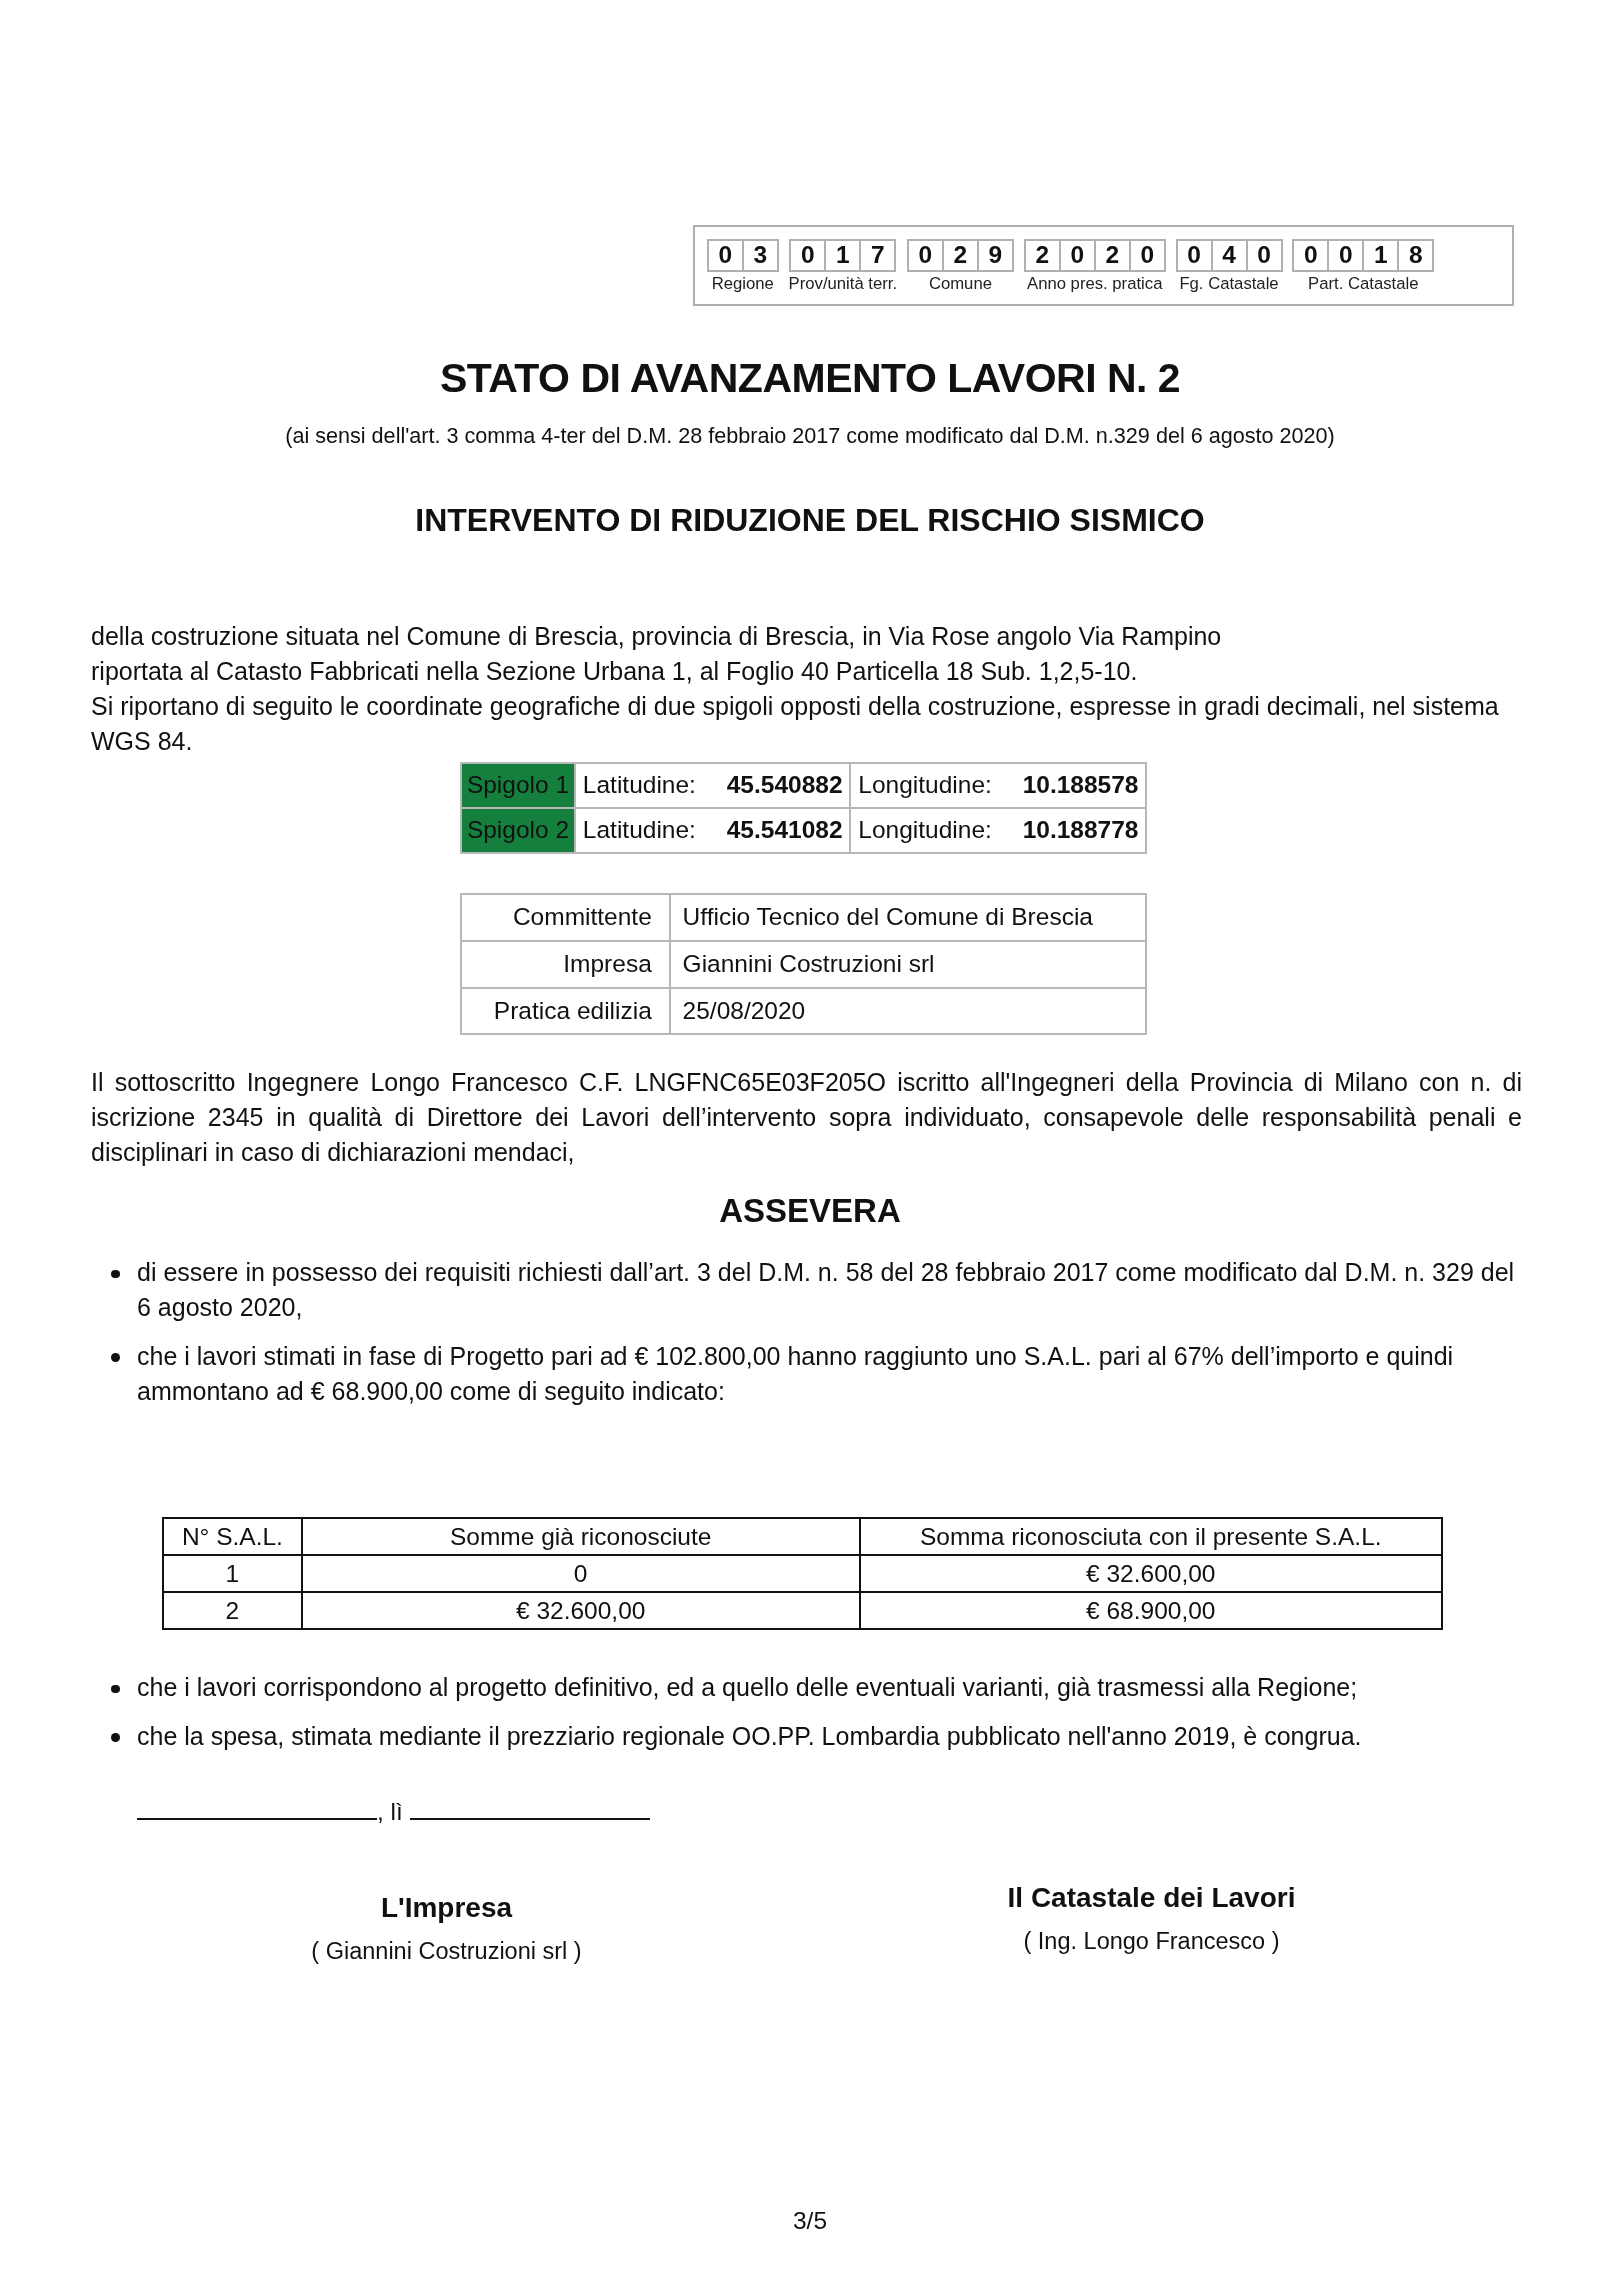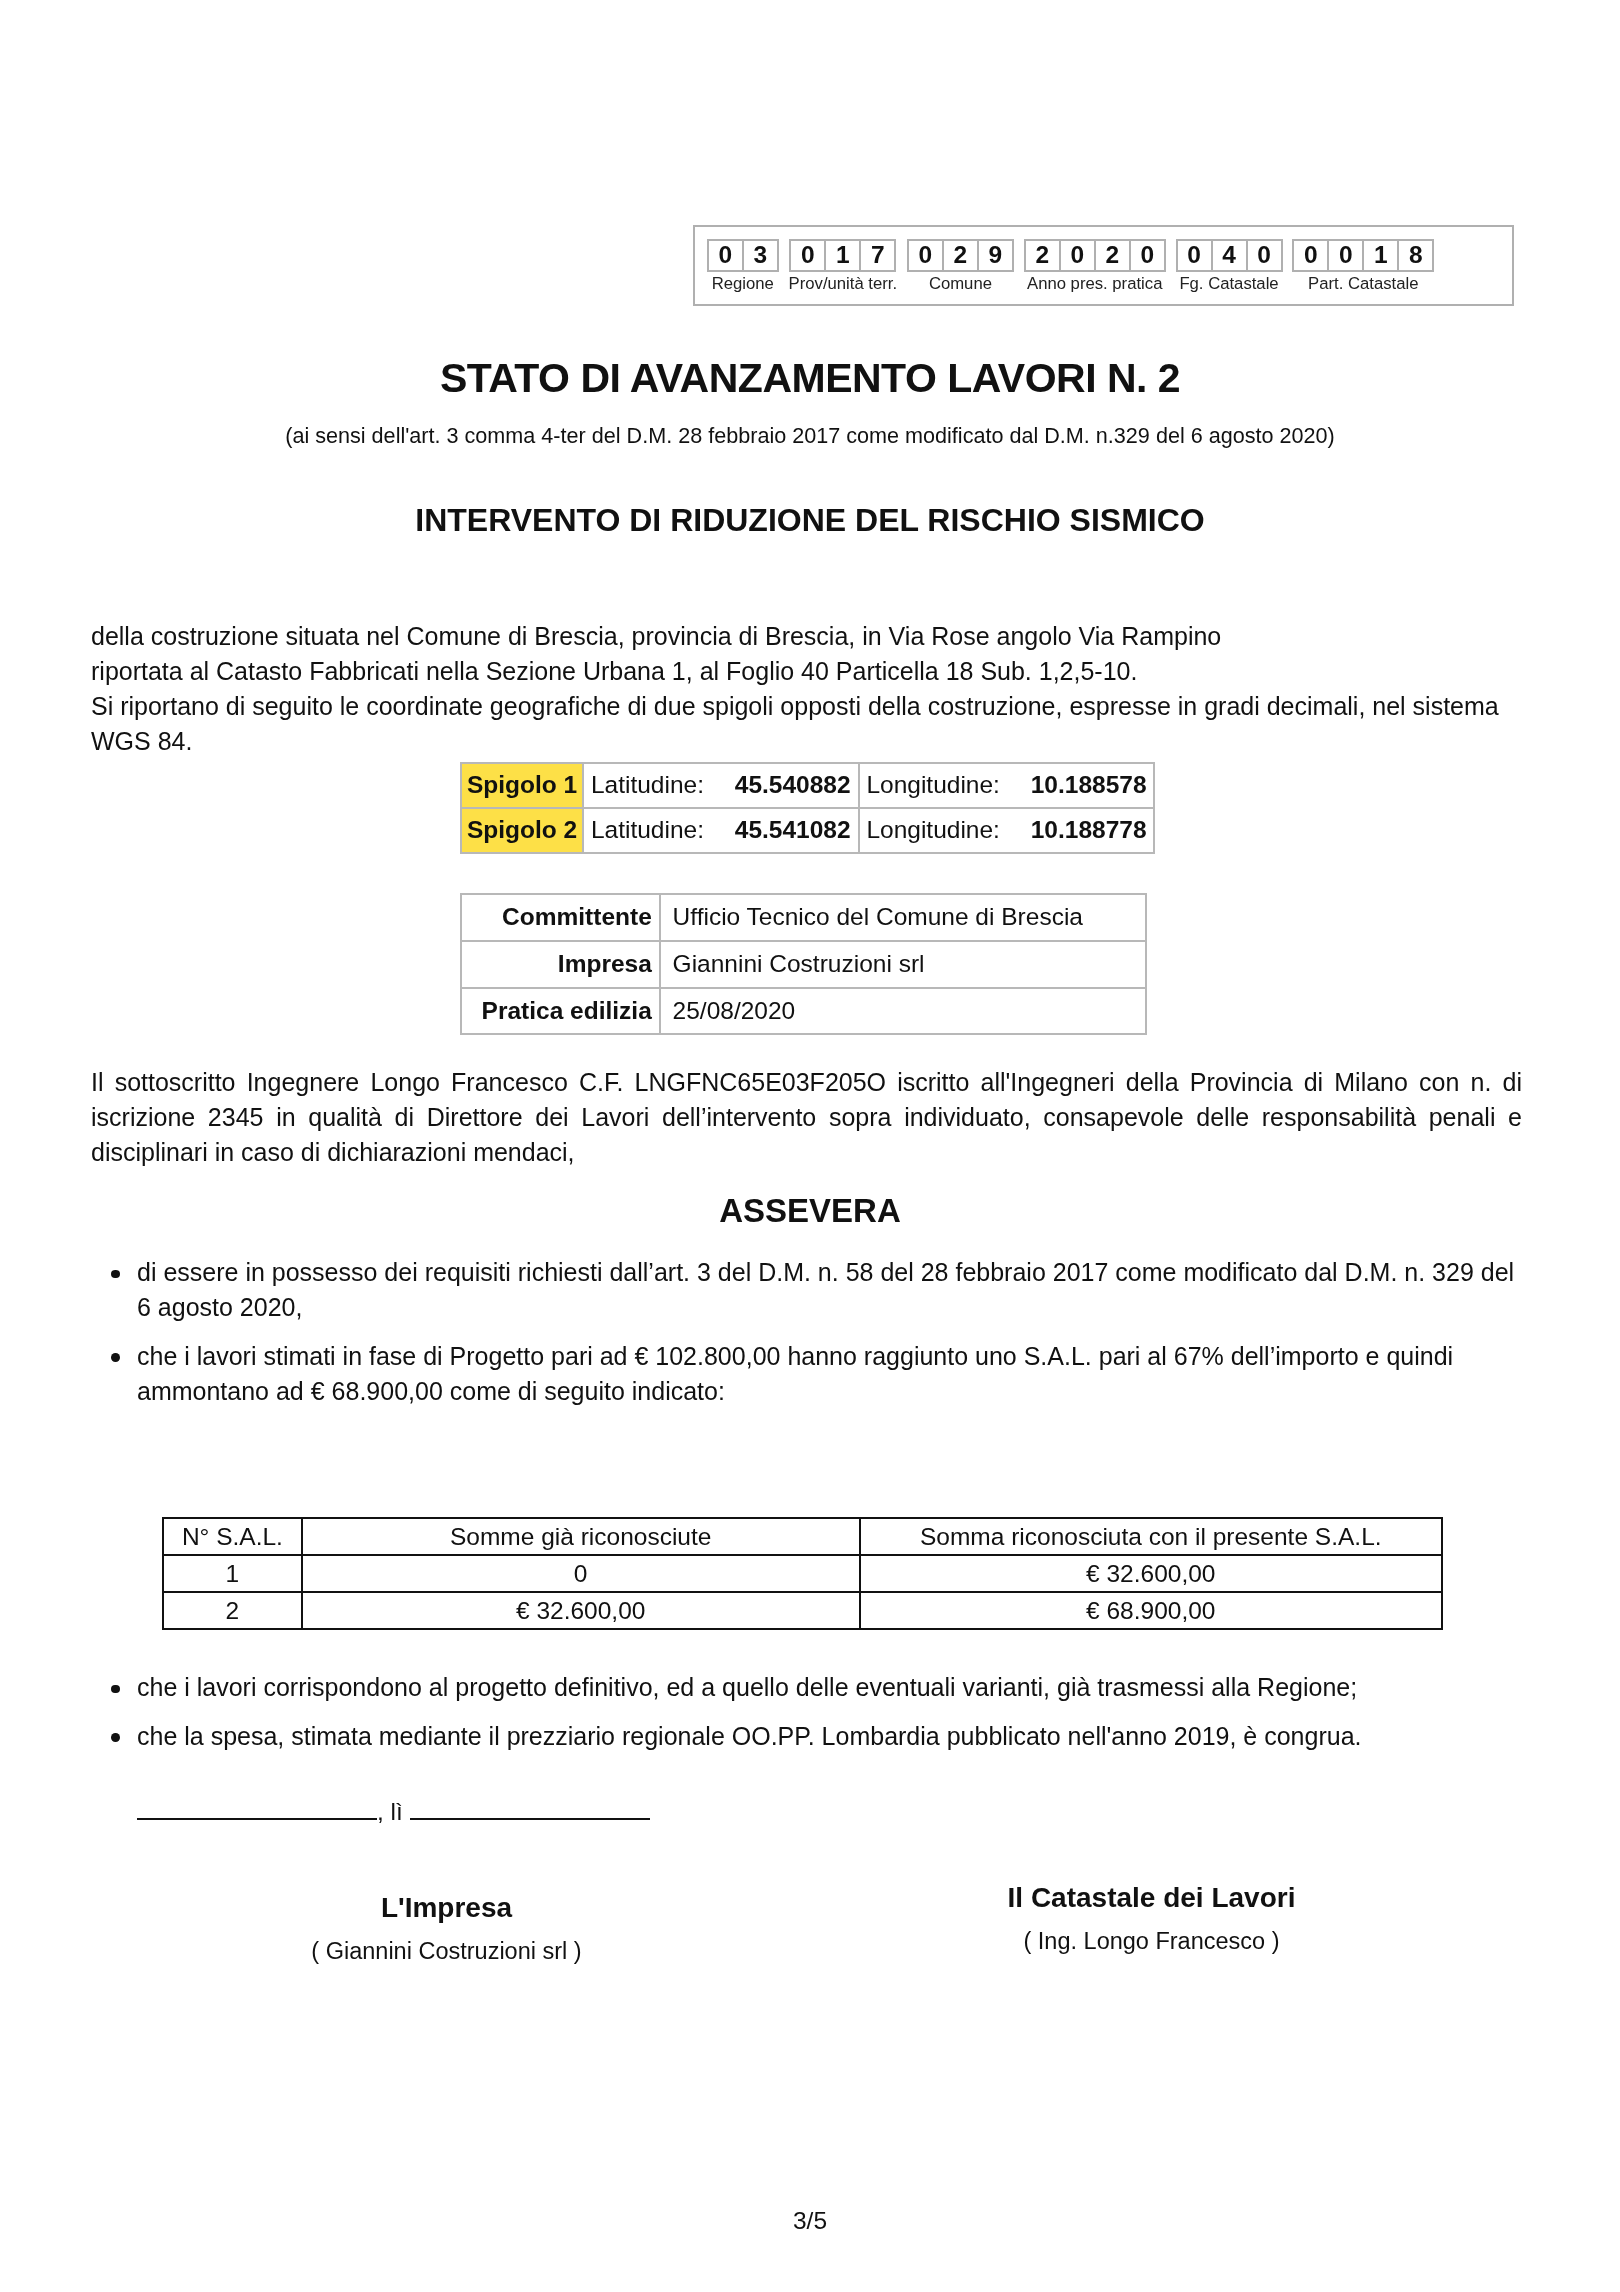--- a/index.html
+++ b/index.html
@@ -43,30 +43,30 @@
   .p2 { top: 1065px; text-align: justify; }
 
   table { border-collapse: collapse; }
   .spigoli {
     position: absolute; left: 460px; top: 762px;
   }
   .spigoli td {
     border: 2px solid #b8b8b8; font-size: 24.5px; padding: 3.9px 6.9px; height: 35px;
     white-space: nowrap;
   }
-  .spigoli td.lbl { background: #fde047; font-weight: bold; padding: 3.9px 4.9px; }
+  .spigoli td.lbl { background: #15803d; font-weight: normal; padding: 3.9px 4.9px; }
   .spigoli b { font-weight: bold; margin-left: 24px; }
 
   .info {
     position: absolute; left: 460px; top: 893px; width: 687px;
   }
   .info td {
     border: 2px solid #b8b8b8; font-size: 24.5px; padding: 3.9px 11.8px; height: 37px;
   }
-  .info td.lbl { font-weight: bold; text-align: right; width: 180px; padding-right: 7px; padding-left: 9.8px; margin-left: 36px; }
+  .info td.lbl { font-weight: normal; text-align: right; width: 180px; padding-right: 17px; padding-left: 9.8px; margin-left: 36px; }
 
   .assevera {
     position: absolute; left: 0; right: 0; top: 1192px; text-align: center;
     font-weight: bold; font-size: 33px;
   }
   .bullets {
     position: absolute; left: 108px; width: 1411px; margin: 0; padding: 0; list-style: none;
   }
   .bullets li {
     position: relative; padding-left: 29px; font-size: 25px; line-height: 35px; margin-bottom: 13.7px;

